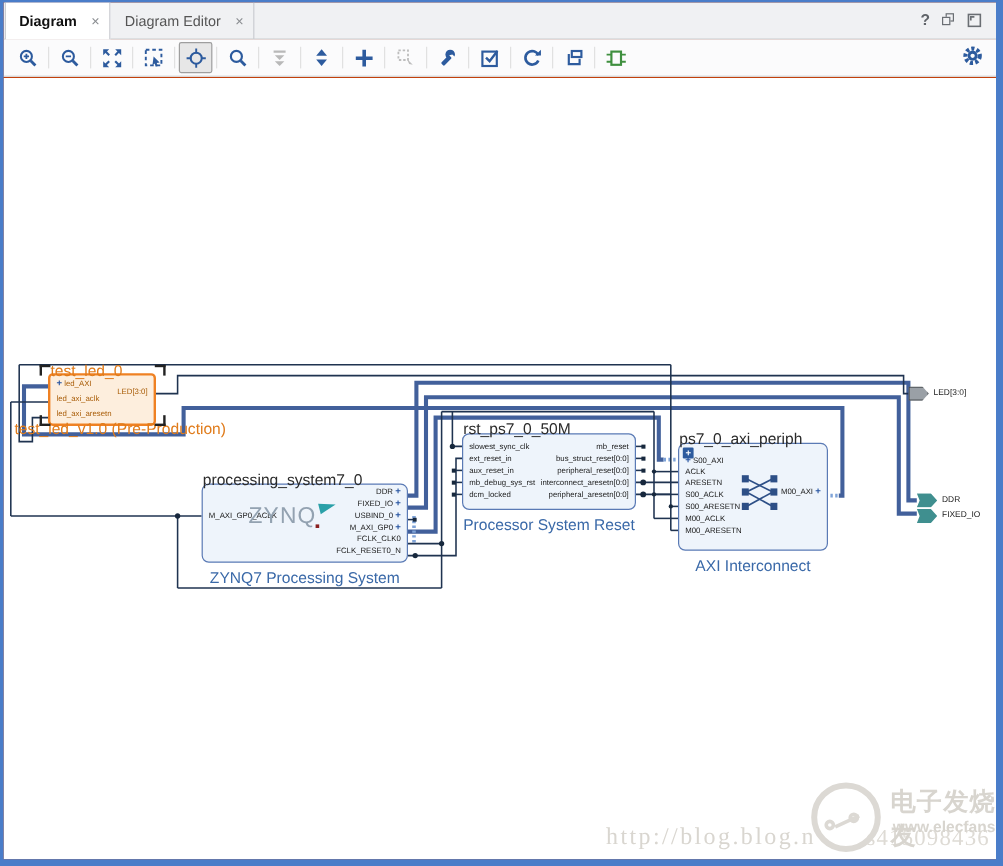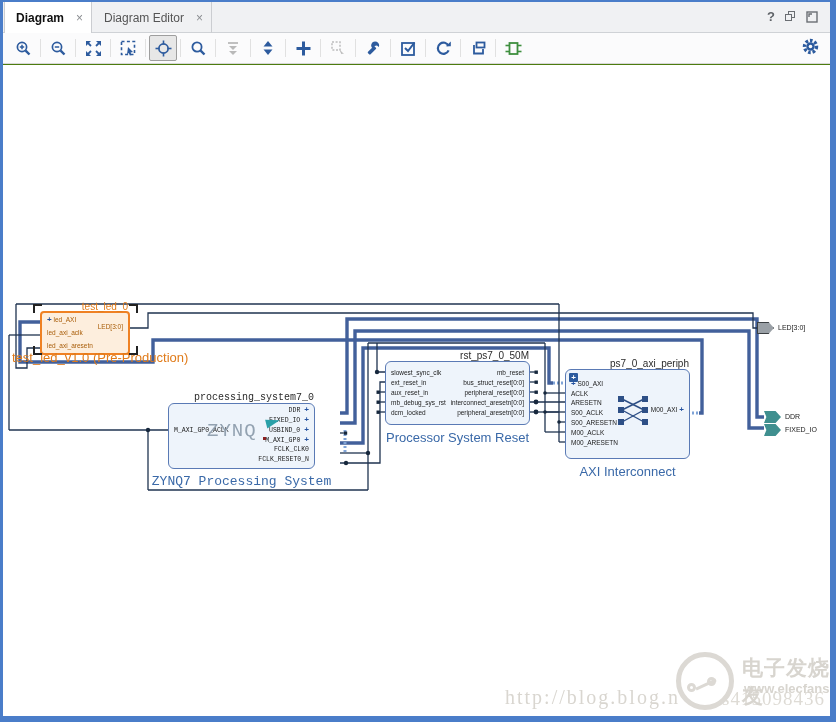--- a/index.html
+++ b/index.html
@@ -1,18 +1,18 @@
 <!DOCTYPE html>
 <html><head>
 <meta charset="utf-8">
 <style>
   html,body{margin:0;padding:0;background:#fff;}
   *{box-sizing:border-box;}
   body{font-family:"Liberation Sans",sans-serif;}
-  .app{position:relative;width:836px;height:722px;overflow:hidden;background:#4d7c0f;}
+  .app{position:relative;width:836px;height:722px;overflow:hidden;background:#c2410c;}
   
   .fr{position:absolute;background:#4a7dc9;z-index:6;}
   .fr.top{left:0;top:0;width:836px;height:2px;}
   .fr.left{left:0;top:0;width:3px;height:722px;}
   .fr.right{left:830px;top:0;width:6px;height:722px;}
   .fr.bottom{left:0;top:716px;width:836px;height:6px;}
   
   .titlebar{position:absolute;left:3px;top:2px;width:827px;height:31px;background:#f0f1f3;border-bottom:1px solid #cfd2d6;z-index:5;}
   .tab{position:absolute;top:0;height:31px;display:flex;align-items:center;padding:0 8px 0 11px;font-size:12px;color:#555;border-right:1px solid #cbcdd1;cursor:default;}
   .tab.active{background:#fff;color:#111;font-weight:bold;border-left:1px solid #cbcdd1;}
@@ -32,21 +32,21 @@
   .tb-gear{position:absolute;right:10px;top:4px;}
   
   .canvas{position:absolute;left:3px;top:65px;width:827px;height:651px;background:#fff;z-index:1;}
   svg.wires{position:absolute;left:0;top:0;z-index:2;pointer-events:none;}
   .bus{stroke:#42609b;stroke-width:3.4;fill:none;}
   .busdot{stroke:#7fa3d7;stroke-width:3;fill:none;stroke-dasharray:2 2;}
   .wire{stroke:#1f3350;stroke-width:1.3;fill:none;}
   .jd{fill:#17283d;}
   
   .block{position:absolute;background:#eef4fb;border:1px solid #5a7ab5;border-radius:6px;z-index:3;font-size:6.5px;color:#1a1a1a;}
-  .btitle{position:absolute;top:-12px;left:0;width:100%;text-align:right;font-size:10px;color:#2b2b2b;white-space:nowrap;}
+  .btitle{position:absolute;top:-12px;left:0;width:100%;text-align:left;font-size:13px;color:#2b2b2b;white-space:nowrap;}
   .bsub{position:absolute;left:-30px;width:calc(100% + 60px);text-align:center;font-size:13px;color:#3a69a8;white-space:nowrap;}
   .p{position:absolute;white-space:nowrap;line-height:8px;font-size:6.5px;}
   .pl{left:5px;}
   .pr{right:5px;text-align:right;}
   .plus{color:#2452a0;font-weight:bold;font-size:8px;}
   
   .sel-block{background:#fdeedd;border:2px solid #ef8123;border-radius:4px;color:#a85c07;}
   .sel-block .btitle{color:#e07b1a;}
   .ol{color:#e07b1a;}
   .br{position:absolute;width:9px;height:9px;z-index:4;}
@@ -312,21 +312,21 @@
     <div class="p pl" style="top:29px;"><span>led_axi_aresetn</span></div>
     <div class="p pr" style="top:10px;"><span>LED[3:0]</span></div>
     <div class="bsub ol" style="top:37px;">test_led_v1.0 (Pre-Production)</div>
   </div>
 
   <div class="br tl" style="left:33px;top:304px;"></div>
   <div class="br tr" style="left:129px;top:304px;"></div>
   <div class="br bl" style="left:33px;top:346px;"></div>
   <div class="br brc" style="left:129px;top:346px;"></div>
 
-  <div class="block" style="left:168px;top:403px;width:147px;height:66px;font-family:Liberation Mono, monospace;">
+  <div class="block" style="left:168px;top:403px;width:172px;height:66px;">
     <div class="btitle">processing_system7_0</div>
     <div class="p pl" style="top:23px;"><span>M_AXI_GP0_ACLK</span></div>
     <div class="p pr" style="top:2px;"><span>DDR</span> <span class="plus">+</span></div>
     <div class="p pr" style="top:12px;"><span>FIXED_IO</span> <span class="plus">+</span></div>
     <div class="p pr" style="top:22px;"><span>USBIND_0</span> <span class="plus">+</span></div>
     <div class="p pr" style="top:32px;"><span>M_AXI_GP0</span> <span class="plus">+</span></div>
     <div class="p pr" style="top:42px;"><span>FCLK_CLK0</span></div>
     <div class="p pr" style="top:52px;"><span>FCLK_RESET0_N</span></div>
     <div class="zynq">ZYNQ</div>
     <div class="zswoosh"></div>

